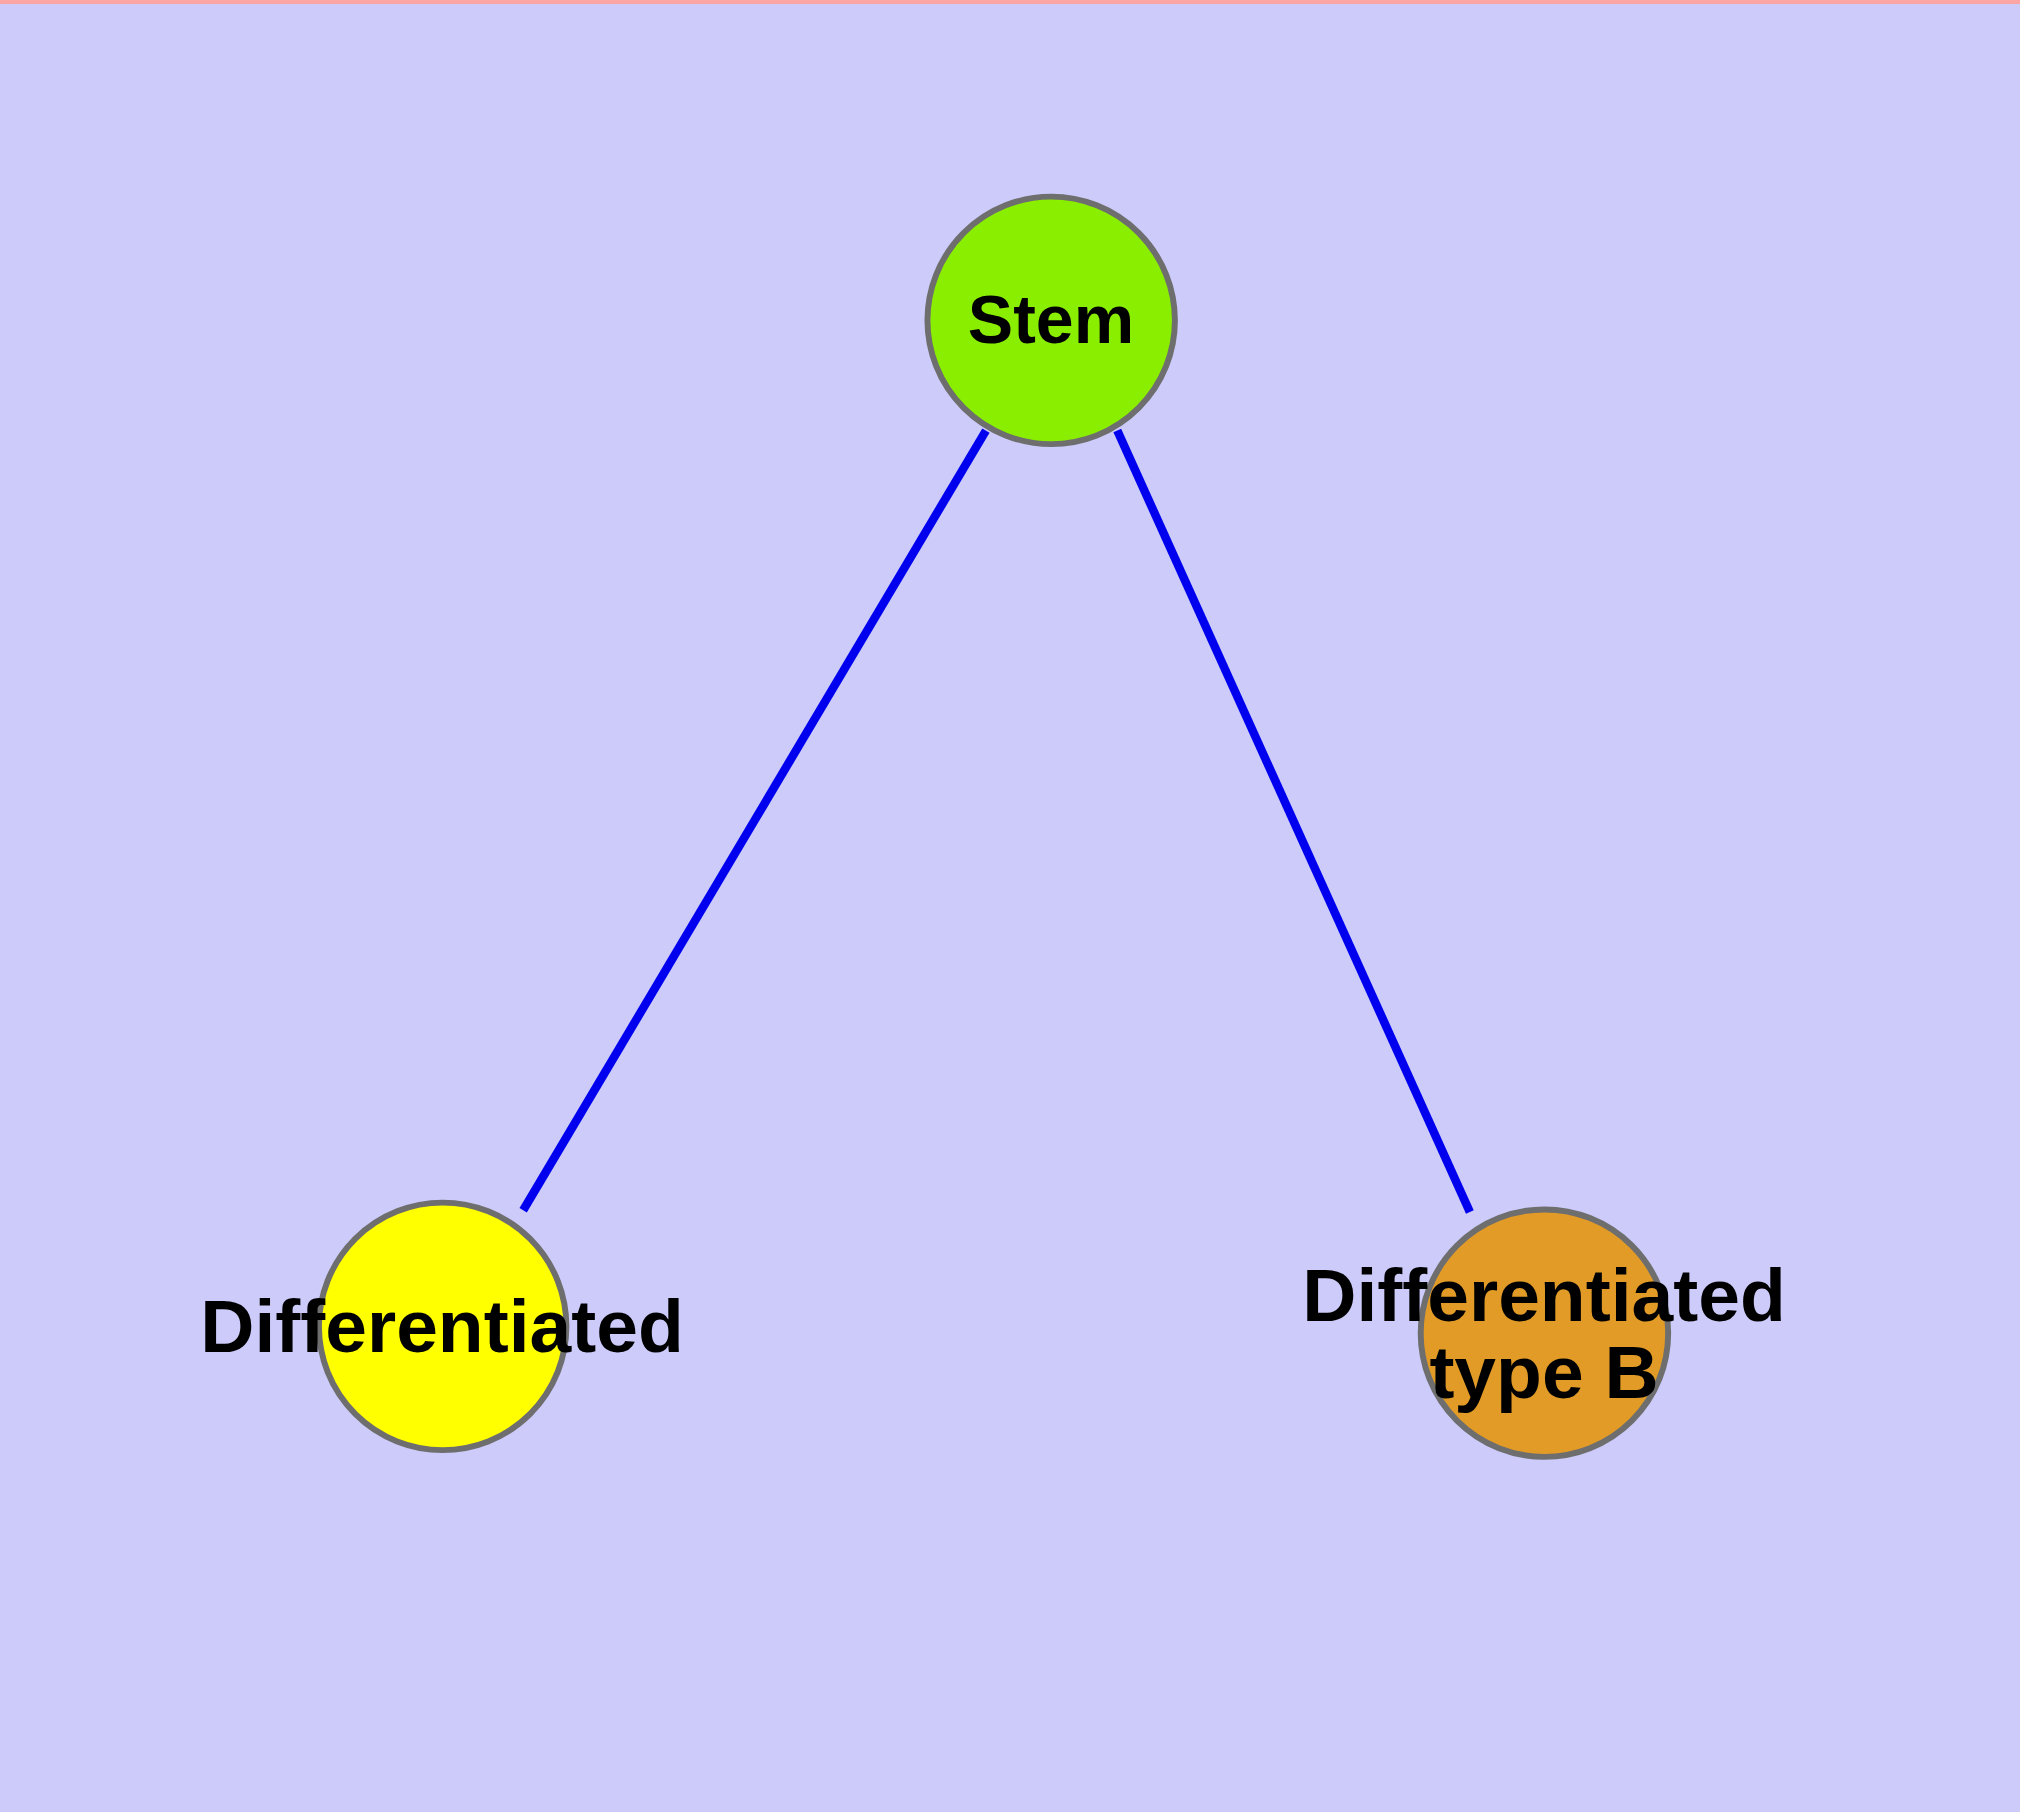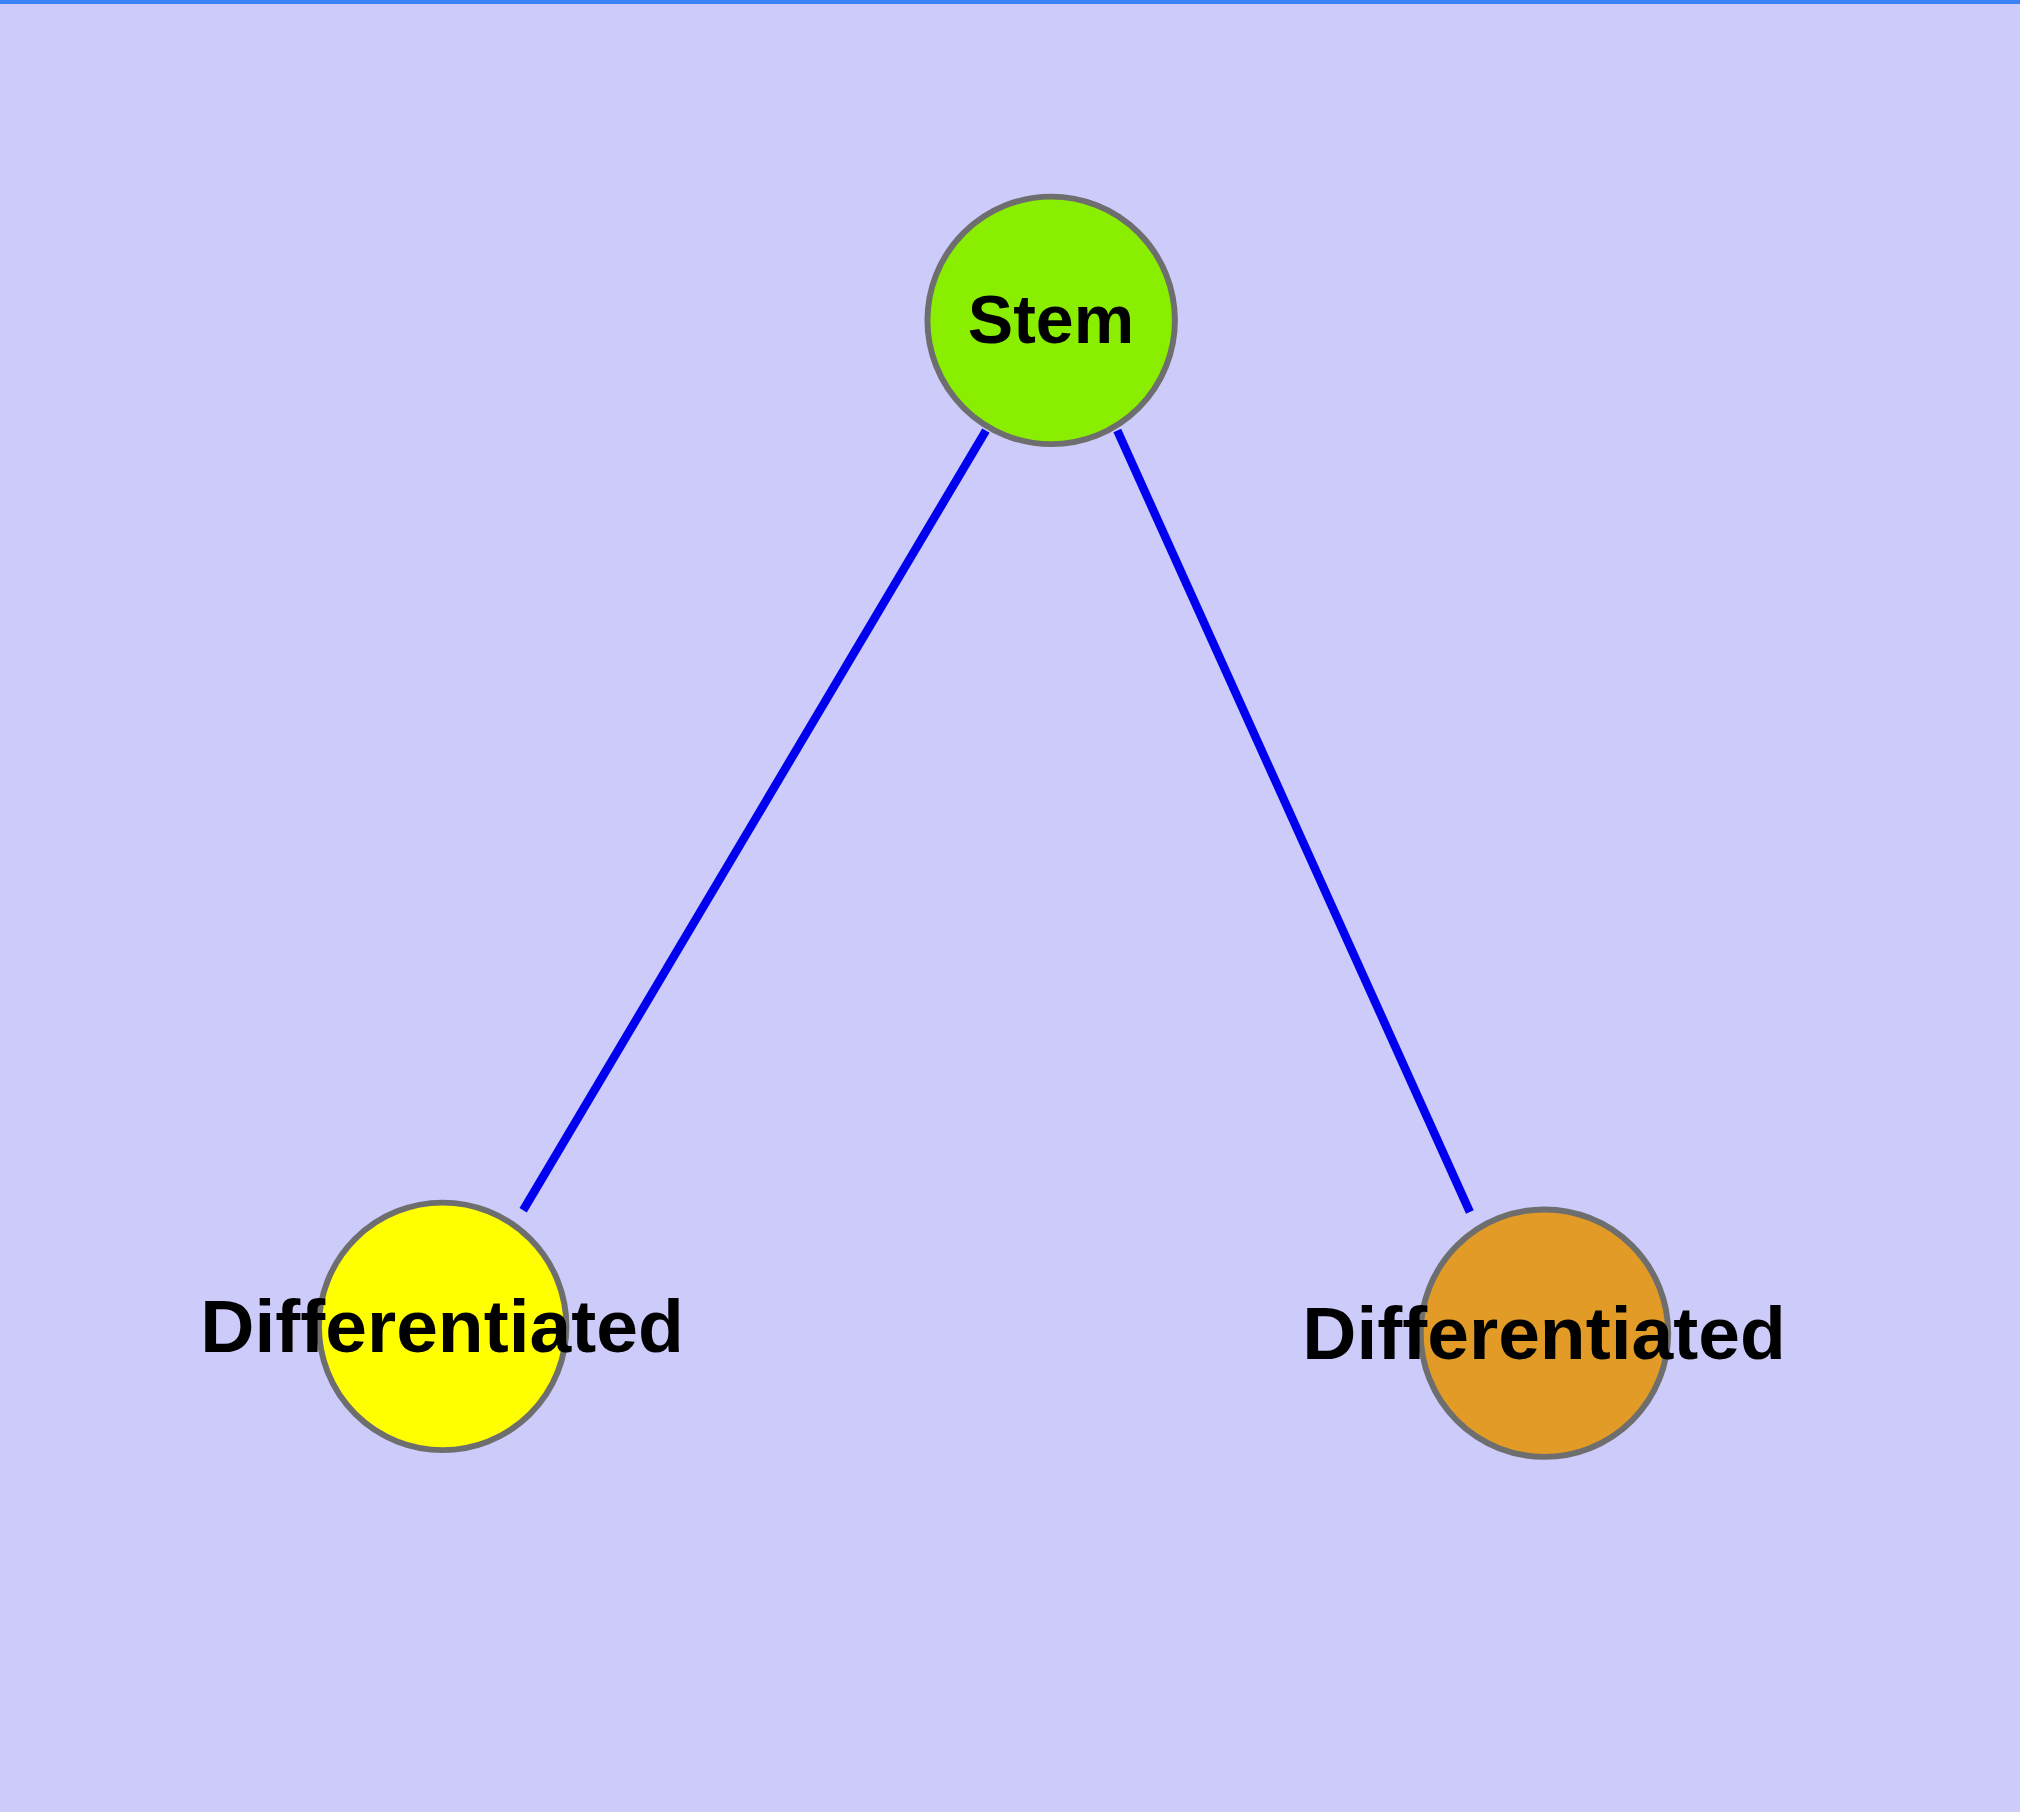--- a/index.html
+++ b/index.html
@@ -4,21 +4,21 @@
 <style>
   html, body {
     margin: 0;
     padding: 0;
     background: #ffffff;
   }
   #canvas {
     position: relative;
     width: 2021px;
     height: 1812px;
-    background: #3b82f6;
+    background: #fca5a5;
     overflow: hidden;
     font-family: "Liberation Sans", sans-serif;
   }
   #bg-plate {
     position: absolute;
     left: 0;
     top: 4.2px;
     width: 2021px;
     height: 1808px;
     background: #cccbfa;
@@ -82,16 +82,17 @@
   <div class="node-label label-stem">
     <span class="label-line">Stem</span>
   </div>
 
   <div class="node-label label-a">
     <span class="label-line">Differentiated</span>
   </div>
 
   <div class="node-label label-b">
     <span class="label-line">Differentiated</span>
+    <span class="label-line">type B</span>
   </div>
 
 </div>
 
 
 </body></html>

